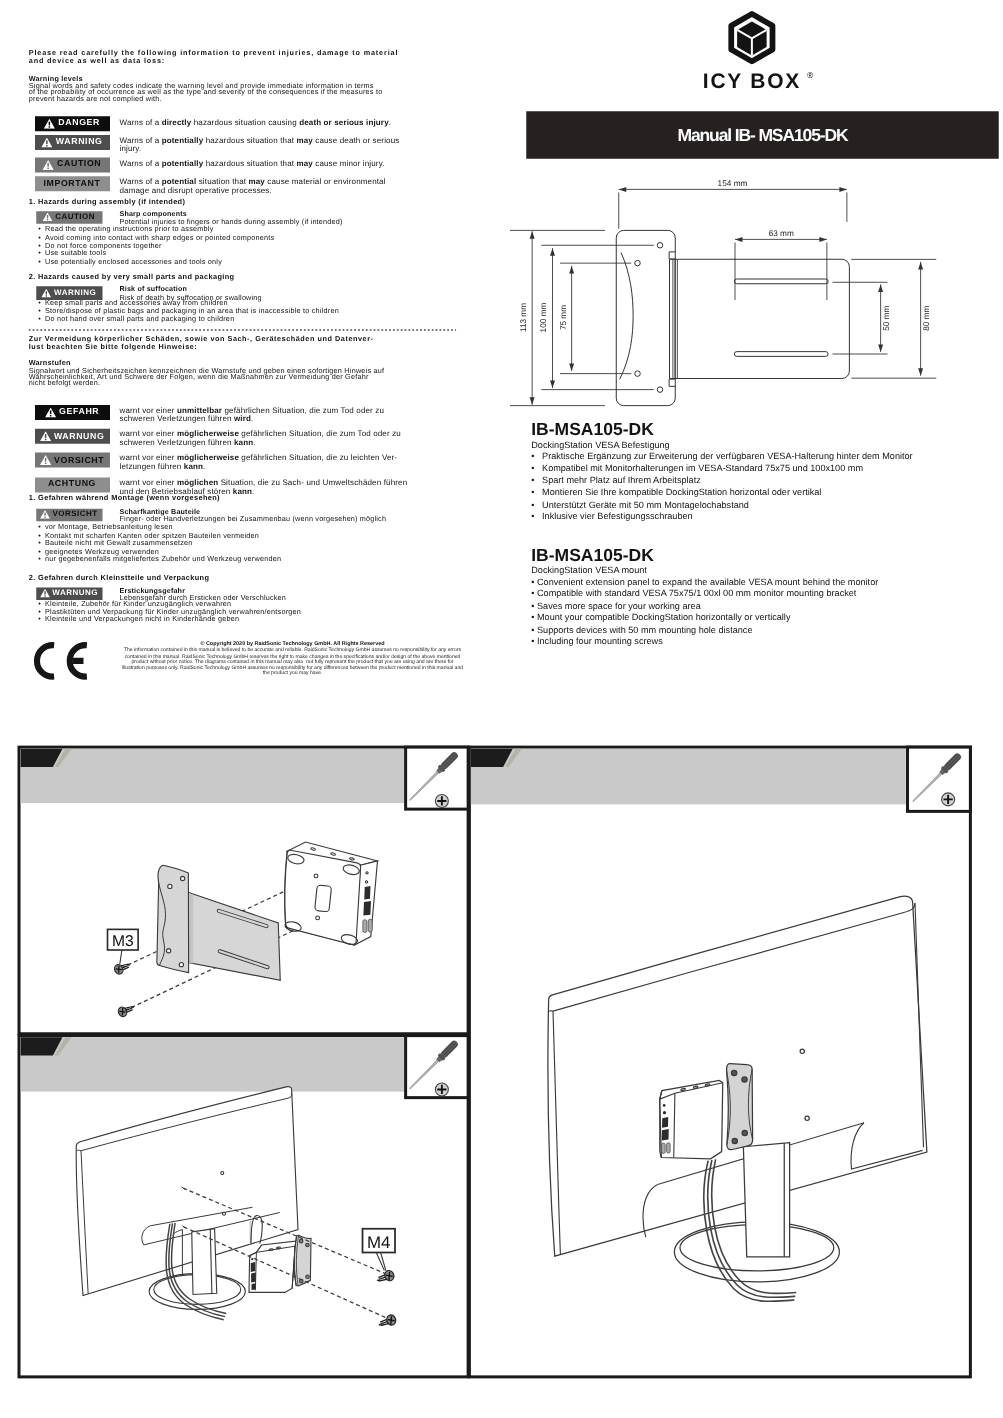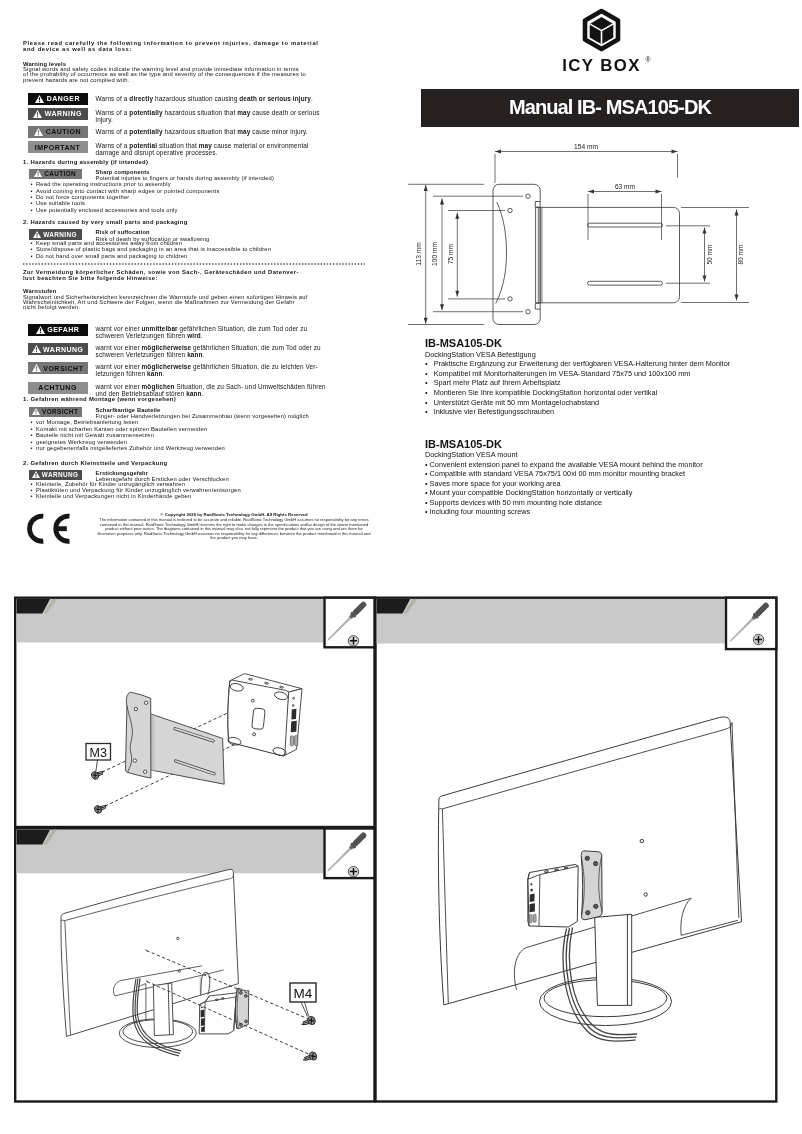--- a/index.html
+++ b/index.html
@@ -8,21 +8,21 @@
 .lcb{position:absolute;left:23px;width:330px;font-size:5.8px;line-height:5.35px;letter-spacing:0.18px}
 .wrow{position:absolute;left:27.6px}
 .wbox{position:absolute;left:0;width:60px;height:12px;display:flex;align-items:center;justify-content:center;gap:2.5px;font-weight:bold;font-size:7px;letter-spacing:0.5px}
 .wbox2{position:absolute;left:1px;width:53px;height:10.5px;display:flex;align-items:center;justify-content:center;gap:2px;font-weight:bold;font-size:6.4px;letter-spacing:0.4px}
 .wtxt{position:absolute;left:68px;width:260px;font-size:6.4px;line-height:7px;letter-spacing:0.12px}
 .wtxt2{position:absolute;left:68px;width:260px;font-size:5.8px;line-height:6.5px;letter-spacing:0.15px}
 .bul{margin:0;padding-left:13px;list-style:none}
 .bul li{position:relative}
 .bul li:before{content:"•";position:absolute;left:-5.5px}
 .rt{position:absolute;left:425px;width:370px;font-size:7.3px;line-height:9.55px}
-.rh{font-size:11px;font-weight:bold}
+.rh{font-size:14px;font-weight:bold}
 </style></head>
 <body>
 
 <div class="lcb b" style="top:41px;font-size:5.8px;line-height:5.8px;width:330px;letter-spacing:0.68px">Please read carefully the following information to prevent injuries, damage to material<br>and device as well as data loss:</div>
 
 <div class="lcb" style="top:61.5px;width:320px"><span class="b">Warning levels</span><br>Signal words and safety codes indicate the warning level and provide immediate information in terms<br>of the probability of occurrence as well as the type and severity of the consequences if the measures to<br>prevent hazards are not complied with.</div>
 
 <div class="wrow" style="top:92.5px">
     <div class="wbox" style="background:#0d0d0d;color:#fff"><svg width="9" height="8">
         <path d="M4.5 0 L9 8 L0 8 Z" fill="#fff"></path>
@@ -184,21 +184,21 @@
 <svg class="abs" style="left:560px;top:7px" width="95" height="68" viewBox="0 0 95 68">
 <g>
 <path d="M41.5 4.1 L58 13.6 L58 32.6 L41.5 42.1 L25 32.6 L25 13.6 Z" fill="none" stroke="#131313" stroke-width="4.6" stroke-linejoin="round"></path>
 <path d="M41.5 10.1 L53.3 16.9 L53.3 30.5 L41.5 37.3 L29.7 30.5 L29.7 16.9 Z" fill="#131313"></path>
 <path d="M29.7 16.9 L41.5 23.7 L53.3 16.9 M41.5 23.7 L41.5 37.3" fill="none" stroke="#fff" stroke-width="1.6"></path>
 </g>
 <text x="41.5" y="63.5" text-anchor="middle" font-size="16.8" font-weight="bold" letter-spacing="1.4" fill="#131313" font-family="Liberation Sans">ICY BOX</text>
 <text x="85.5" y="55" font-size="6.8" fill="#131313">®</text>
 </svg>
 
-<div class="abs" style="left:421.4px;top:88.8px;width:377.2px;height:38.2px;background:#262120;color:#fff;display:flex;align-items:center;justify-content:center;font-size:20px;font-weight:bold;letter-spacing:-0.9px">Manual IB- MSA105-DK</div>
+<div class="abs" style="left:421.4px;top:88.8px;width:377.2px;height:38.2px;background:#262120;color:#fff;display:flex;align-items:center;justify-content:center;font-size:14px;font-weight:bold;letter-spacing:-0.9px">Manual IB- MSA105-DK</div>
 
 <svg class="abs" style="left:400px;top:138px" width="402" height="200" viewBox="400 138 402 200" fill="none" stroke="#333" stroke-width="0.8" font-family="Liberation Sans">
 
 <rect x="493" y="184.3" width="47.2" height="140.2" rx="6" stroke="#333"></rect>
 
 <path d="M496.8 202 C504.5 219 506.5 237 506.5 252.5 C506.5 268 504.5 286 495.7 303.5" stroke="#333"></path>
 
 <circle cx="528" cy="196.2" r="2.2"></circle>
     <circle cx="510" cy="210.5" r="2.2"></circle>
     <circle cx="510" cy="298.9" r="2.2"></circle>

